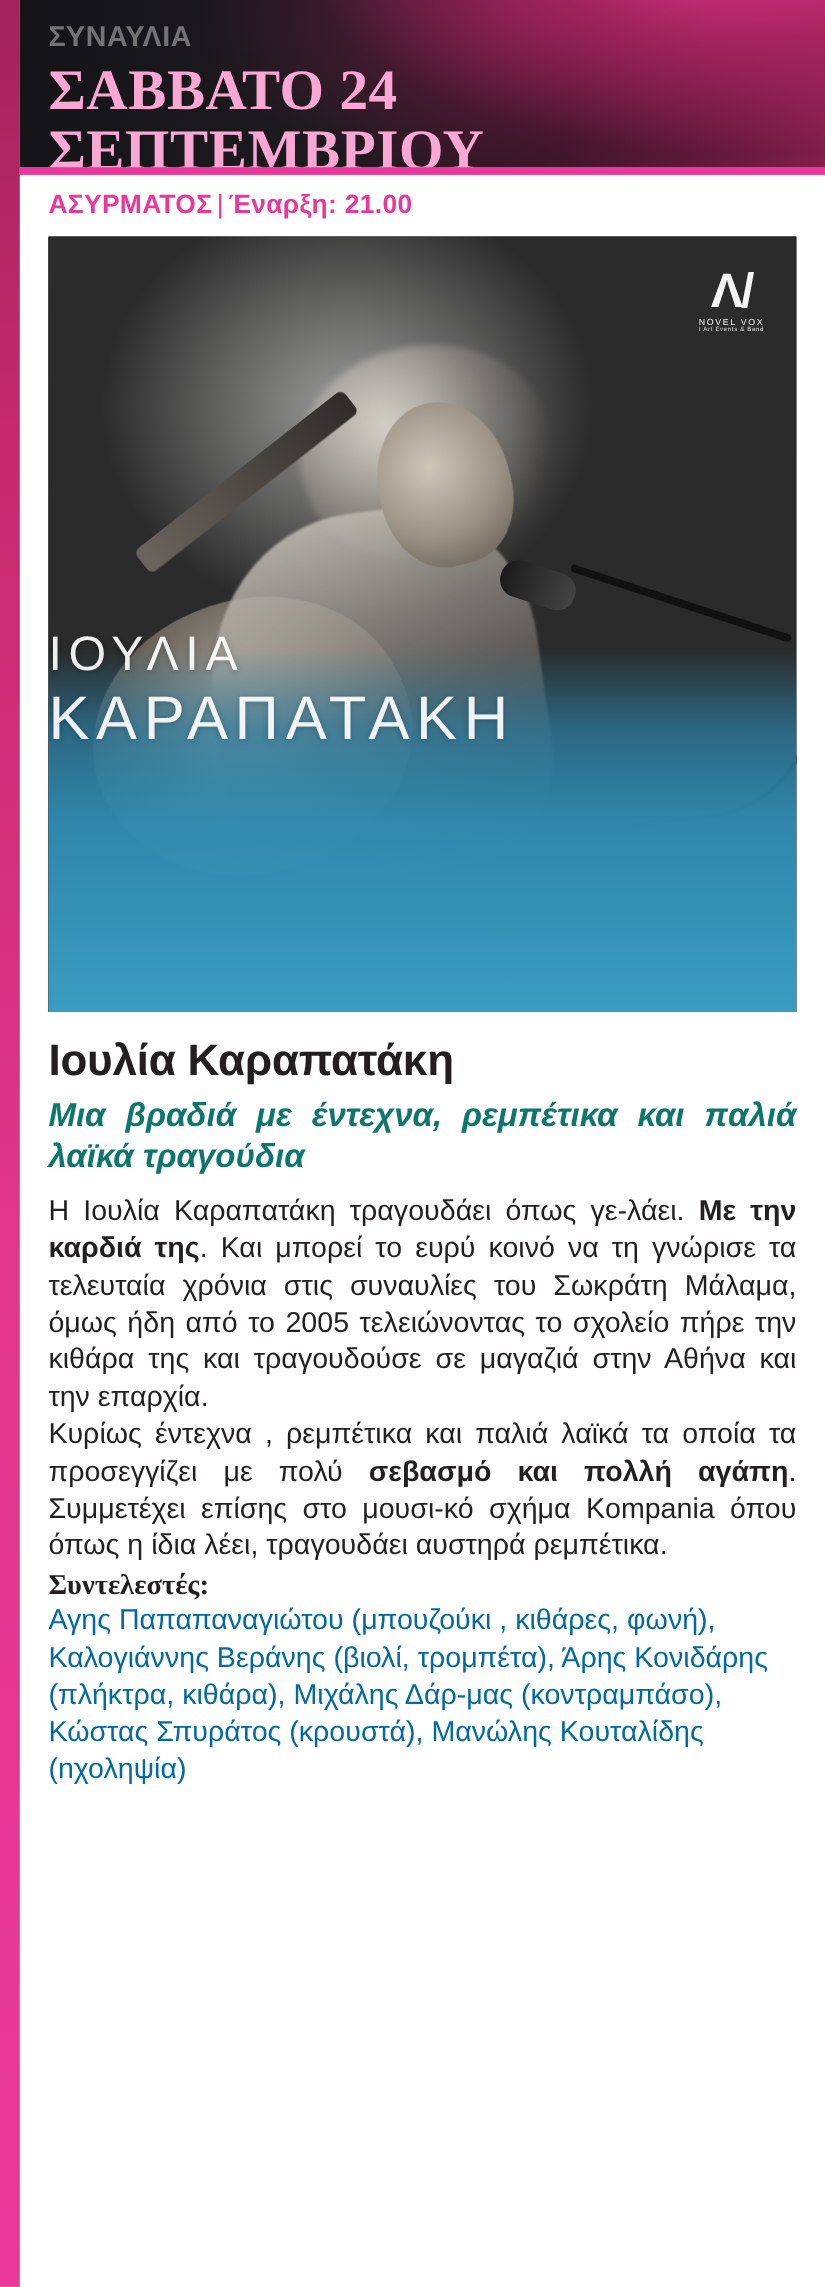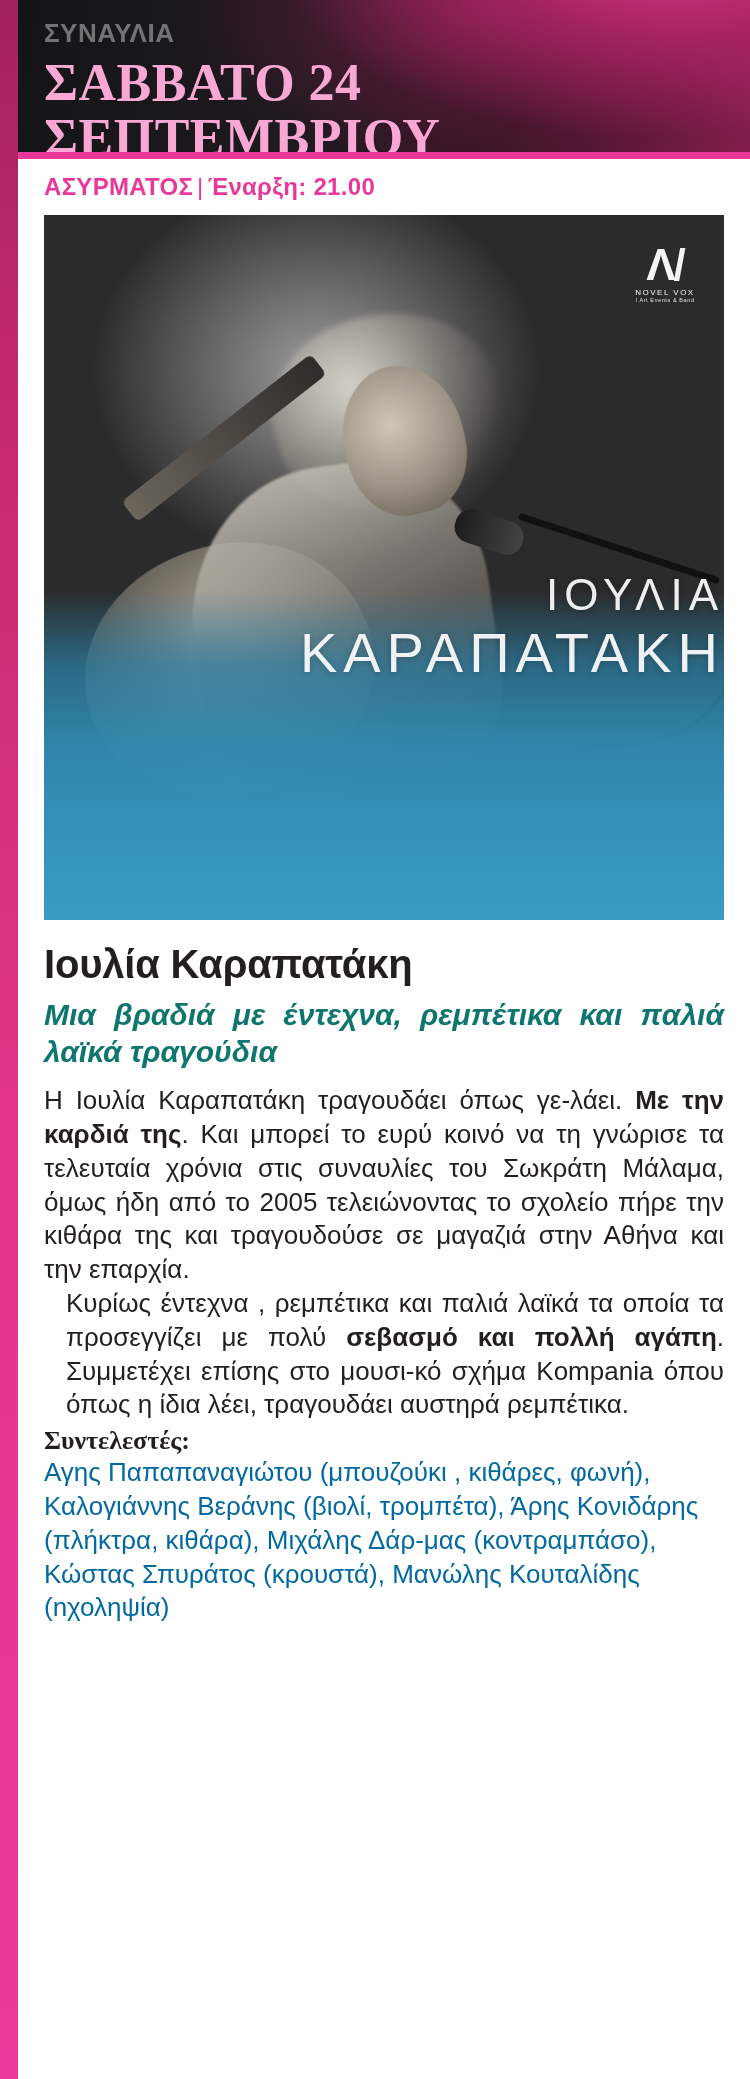--- a/index.html
+++ b/index.html
@@ -203,21 +203,21 @@
   }
   .photo-logo .ltag {
     font-size: 5.5px;
     letter-spacing: 0.6px;
     opacity: 0.9;
   }
   .photo-title {
     position: absolute;
     left: 0; right: 0;
     top: 355px;
-    text-align: right;
+    text-align: left;
     color: rgba(255,255,255,0.92);
     font-family: "Liberation Sans", sans-serif;
     font-weight: 300;
     letter-spacing: 6px;
     text-shadow: 0 1px 6px rgba(0,0,0,0.22);
   }
   .photo-title .l1 { font-size: 44px; line-height: 1.15; }
   .photo-title .l2 { font-size: 56px; line-height: 1.15; }
 
   
@@ -243,21 +243,21 @@
   }
   .body-par {
     margin: 0;
     font-size: 26px;
     line-height: 1.30;
     color: #231f20;
     text-align: justify;
     text-justify: inter-word;
     hyphens: manual;
   }
-  .body-par + .body-par { margin-top: 0; margin-left: 22px; }
+  .body-par + .body-par { margin-top: 0; }
   .body-par b { font-weight: bold; }
   .credits-head {
     margin: 4px 0 0 0;
     font-size: 26px;
     font-weight: bold;
     color: #231f20;
     font-family: Liberation Serif, serif;
   }
   .credits {
     margin: 0;

